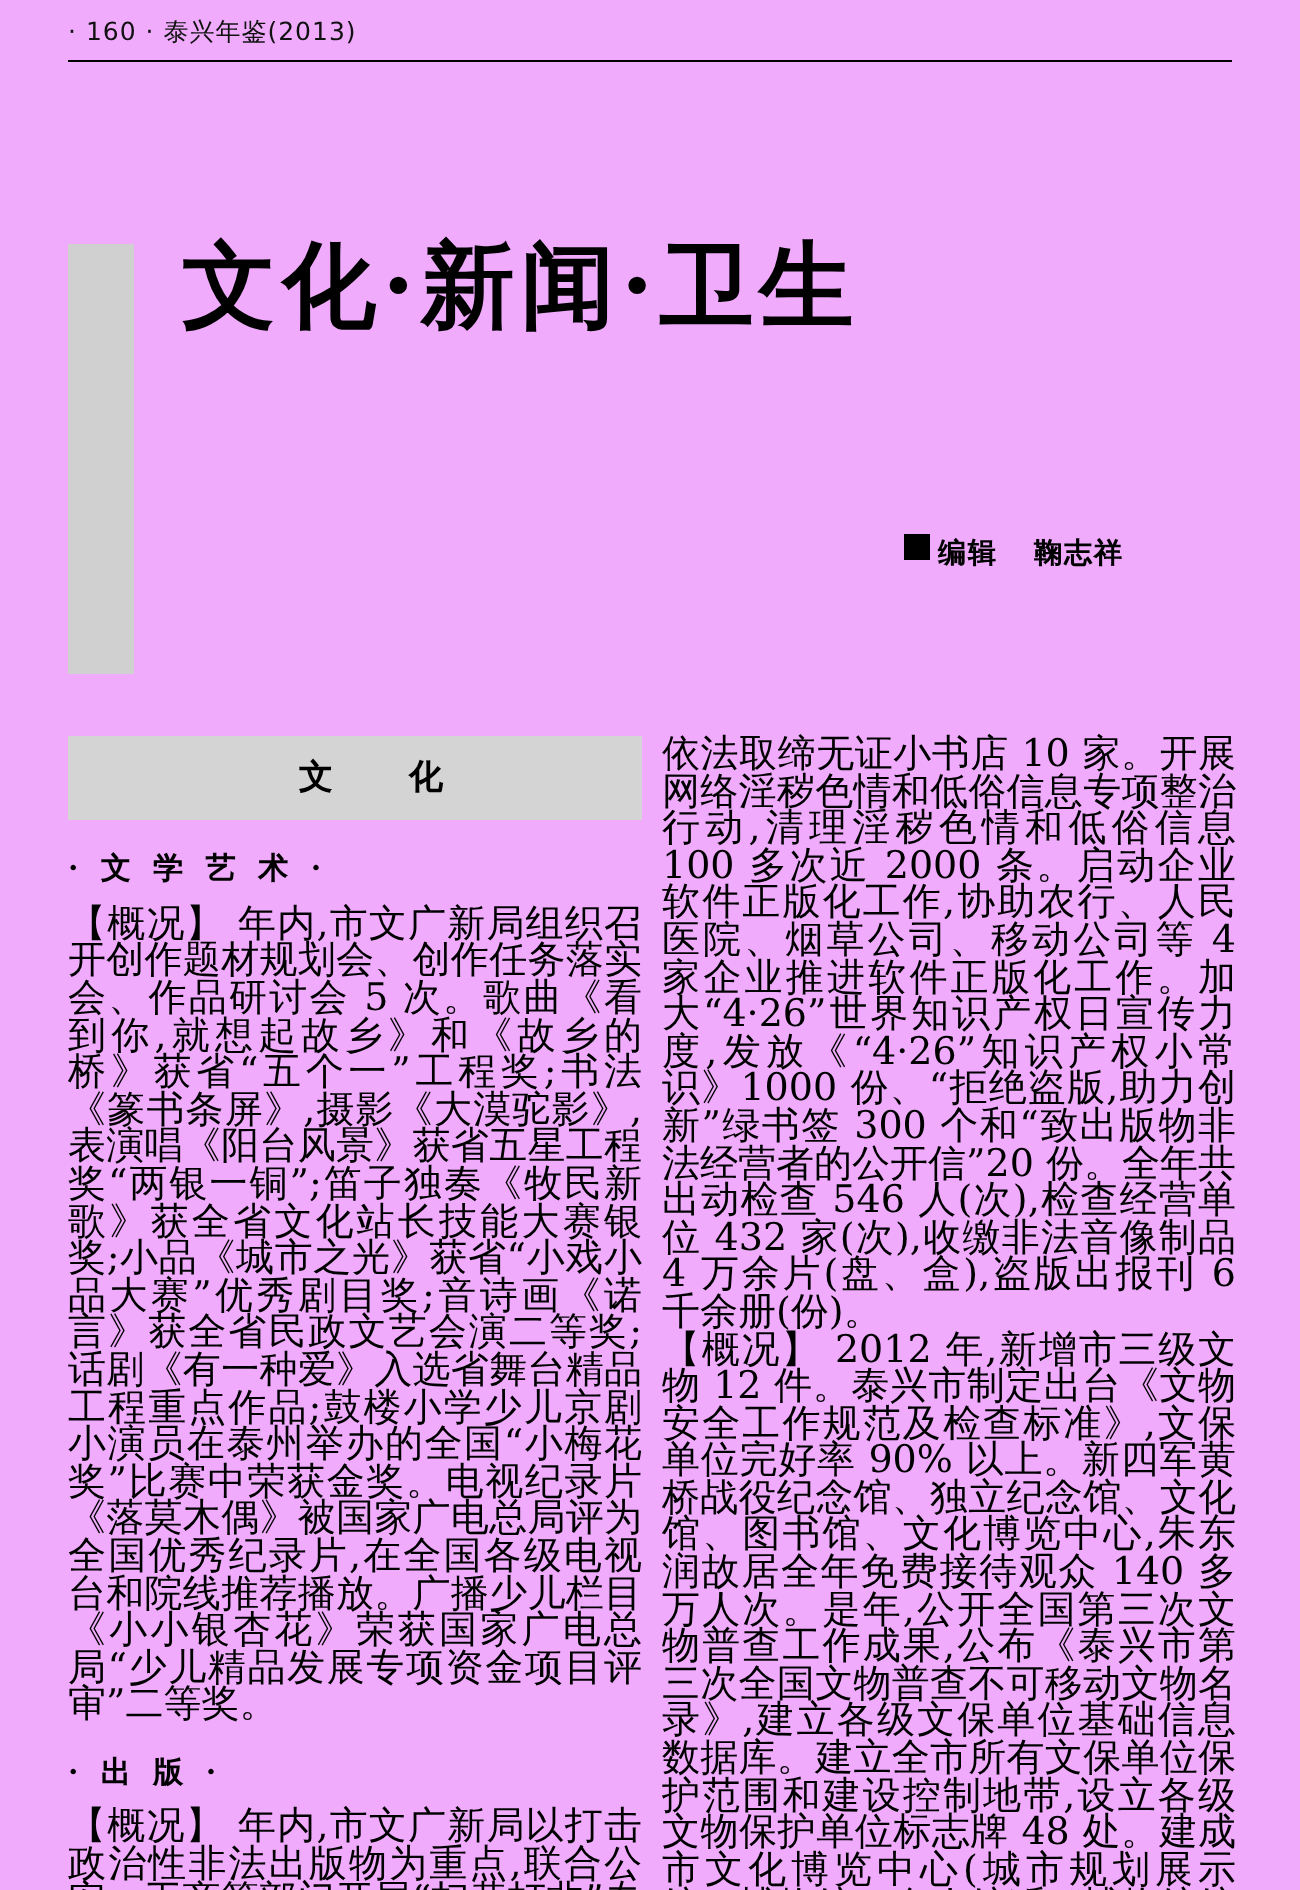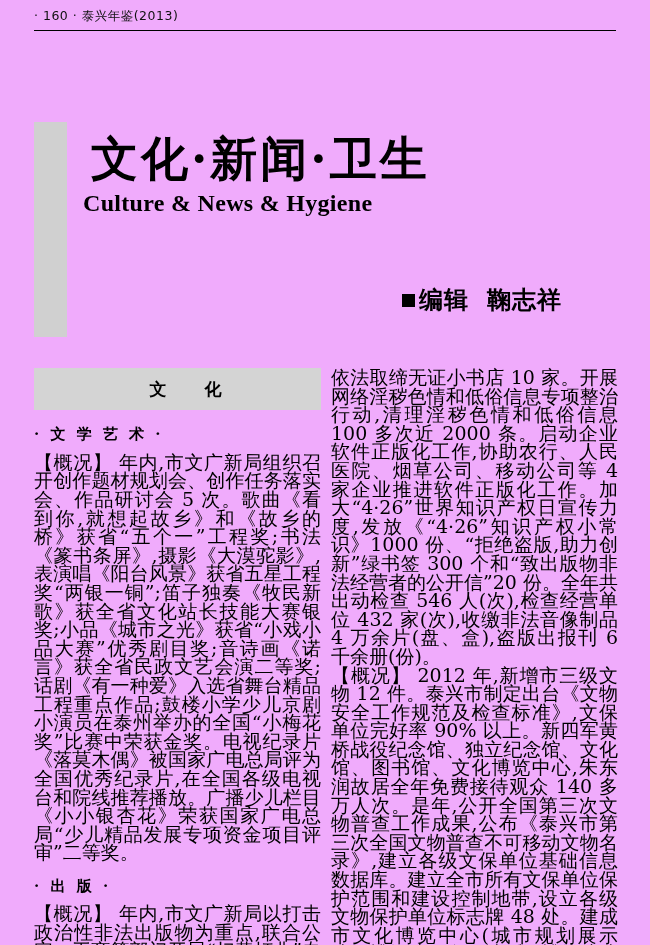--- a/index.html
+++ b/index.html
@@ -52,21 +52,21 @@
     position: absolute;
     left: 0;
     top: 22px;
     width: 33px;
     height: 215px;
     background: #d0d0d0;
   }
   .section-title {
     position: absolute;
     left: 57px;
-    top: 28px;
+    top: 12px;
     font-family: "DejaVu Serif", serif;
     font-weight: bold;
     font-size: 47px;
     letter-spacing: 3px;
     color: #000;
     white-space: nowrap;
   }
   .section-subtitle {
     position: absolute;
     left: 49px;
@@ -74,24 +74,24 @@
     font-family: "Liberation Serif", serif;
     font-weight: bold;
     font-size: 24px;
     letter-spacing: 0.3px;
     color: #000;
     white-space: nowrap;
   }
   .editor-line {
     position: absolute;
     right: 54px;
-    top: 184px;
+    top: 167px;
     font-family: Liberation Sans, sans-serif;
     font-weight: bold;
-    font-size: 24px;
+    font-size: 14px;
     letter-spacing: 1px;
     white-space: nowrap;
   }
   .editor-mark {
     display: inline-block;
     width: 13px;
     height: 13px;
     background: #000;
     margin-right: 4px;
     vertical-align: 1px;
@@ -145,21 +145,20 @@
 <div class="page">
 
   <div class="runhead">
     <div class="runhead-text">· 160 · 泰兴年鉴(2013)</div>
     <div class="runhead-rule"></div>
   </div>
 
   <div class="title-block">
     <div class="title-bar"></div>
     <div class="section-title">文化·新闻·卫生</div>
-    <div class="section-subtitle">Culture &amp; News &amp; Hygiene</div>
     <div class="editor-line">
       <span class="editor-mark"></span><span>编辑</span><span class="editor-gap"></span><span>鞠志祥</span>
     </div>
   </div>
 
   <div class="col col-left">
     <div class="chapter-band">文 化</div>
 
     <div class="sub-head">· 文 学 艺 术 ·</div>
     <p class="para">【概况】 年内,市文广新局组织召开创作题材规划会、创作任务落实会、作品研讨会 5 次。歌曲《看到你,就想起故乡》和《故乡的桥》获省“五个一”工程奖;书法《篆书条屏》,摄影《大漠驼影》,表演唱《阳台风景》获省五星工程奖“两银一铜”;笛子独奏《牧民新歌》获全省文化站长技能大赛银奖;小品《城市之光》获省“小戏小品大赛”优秀剧目奖;音诗画《诺言》获全省民政文艺会演二等奖;话剧《有一种爱》入选省舞台精品工程重点作品;鼓楼小学少儿京剧小演员在泰州举办的全国“小梅花奖”比赛中荣获金奖。电视纪录片《落莫木偶》被国家广电总局评为全国优秀纪录片,在全国各级电视台和院线推荐播放。广播少儿栏目《小小银杏花》荣获国家广电总局“少儿精品发展专项资金项目评审”二等奖。</p>

